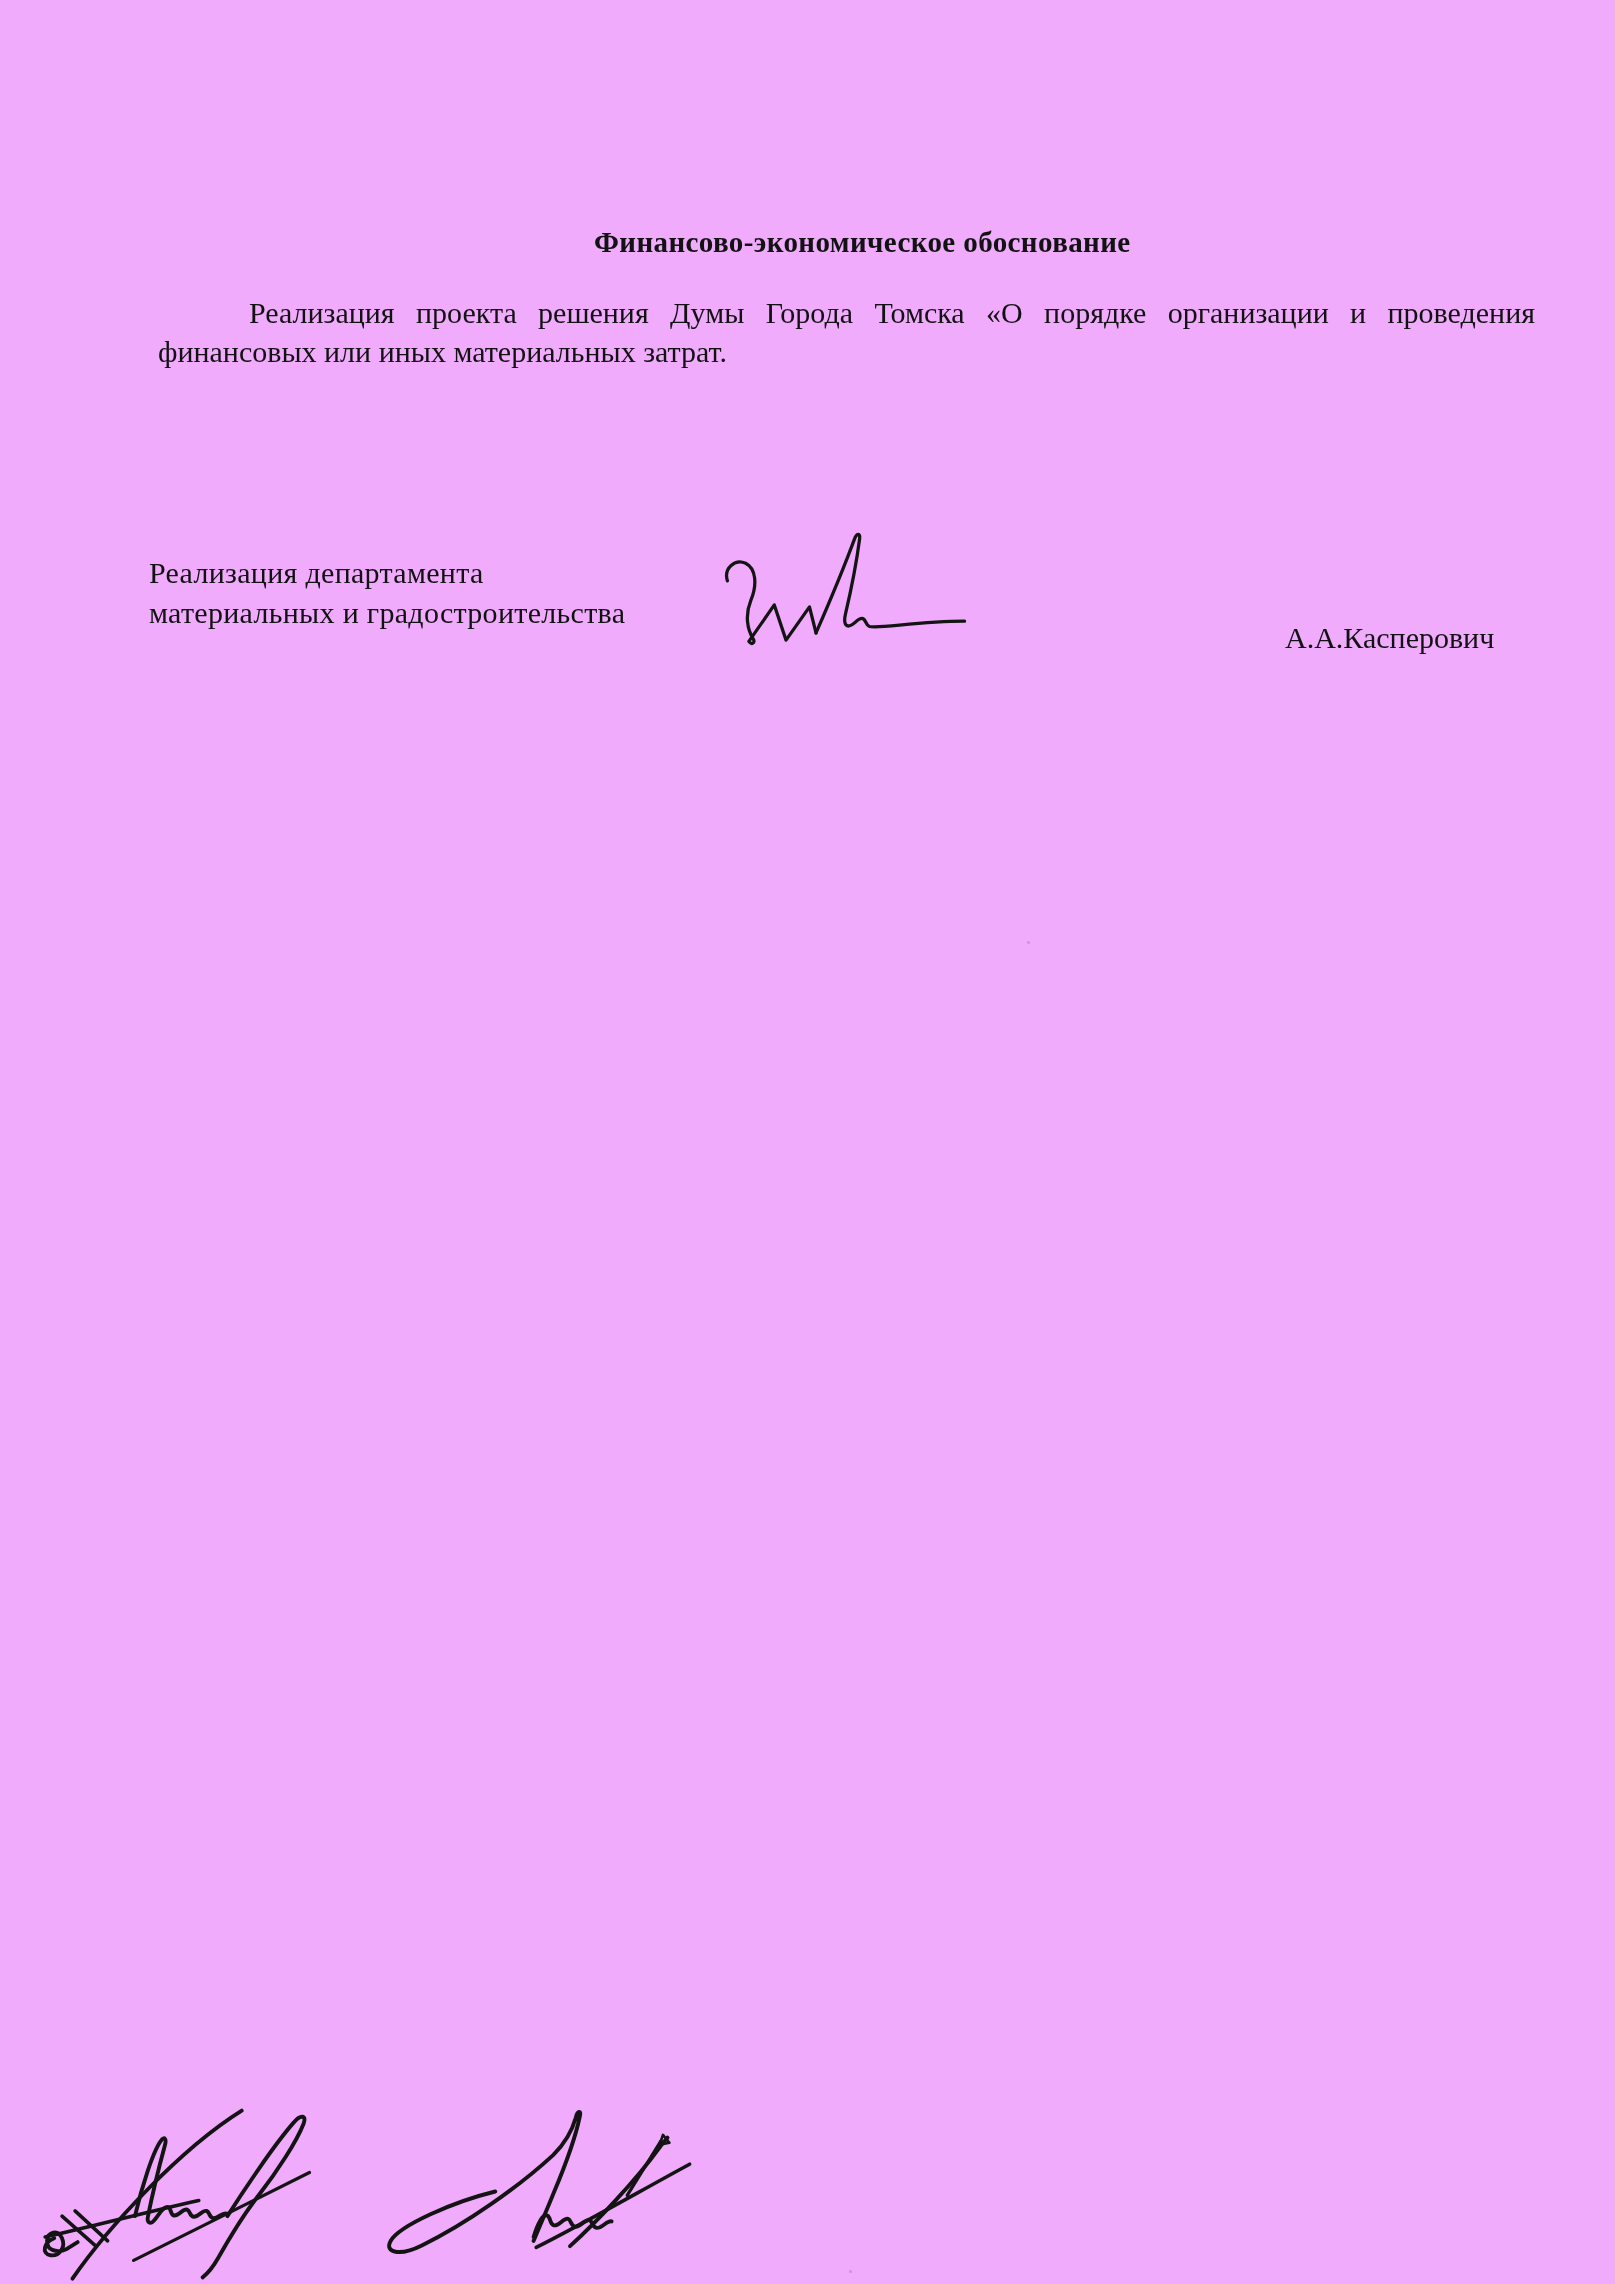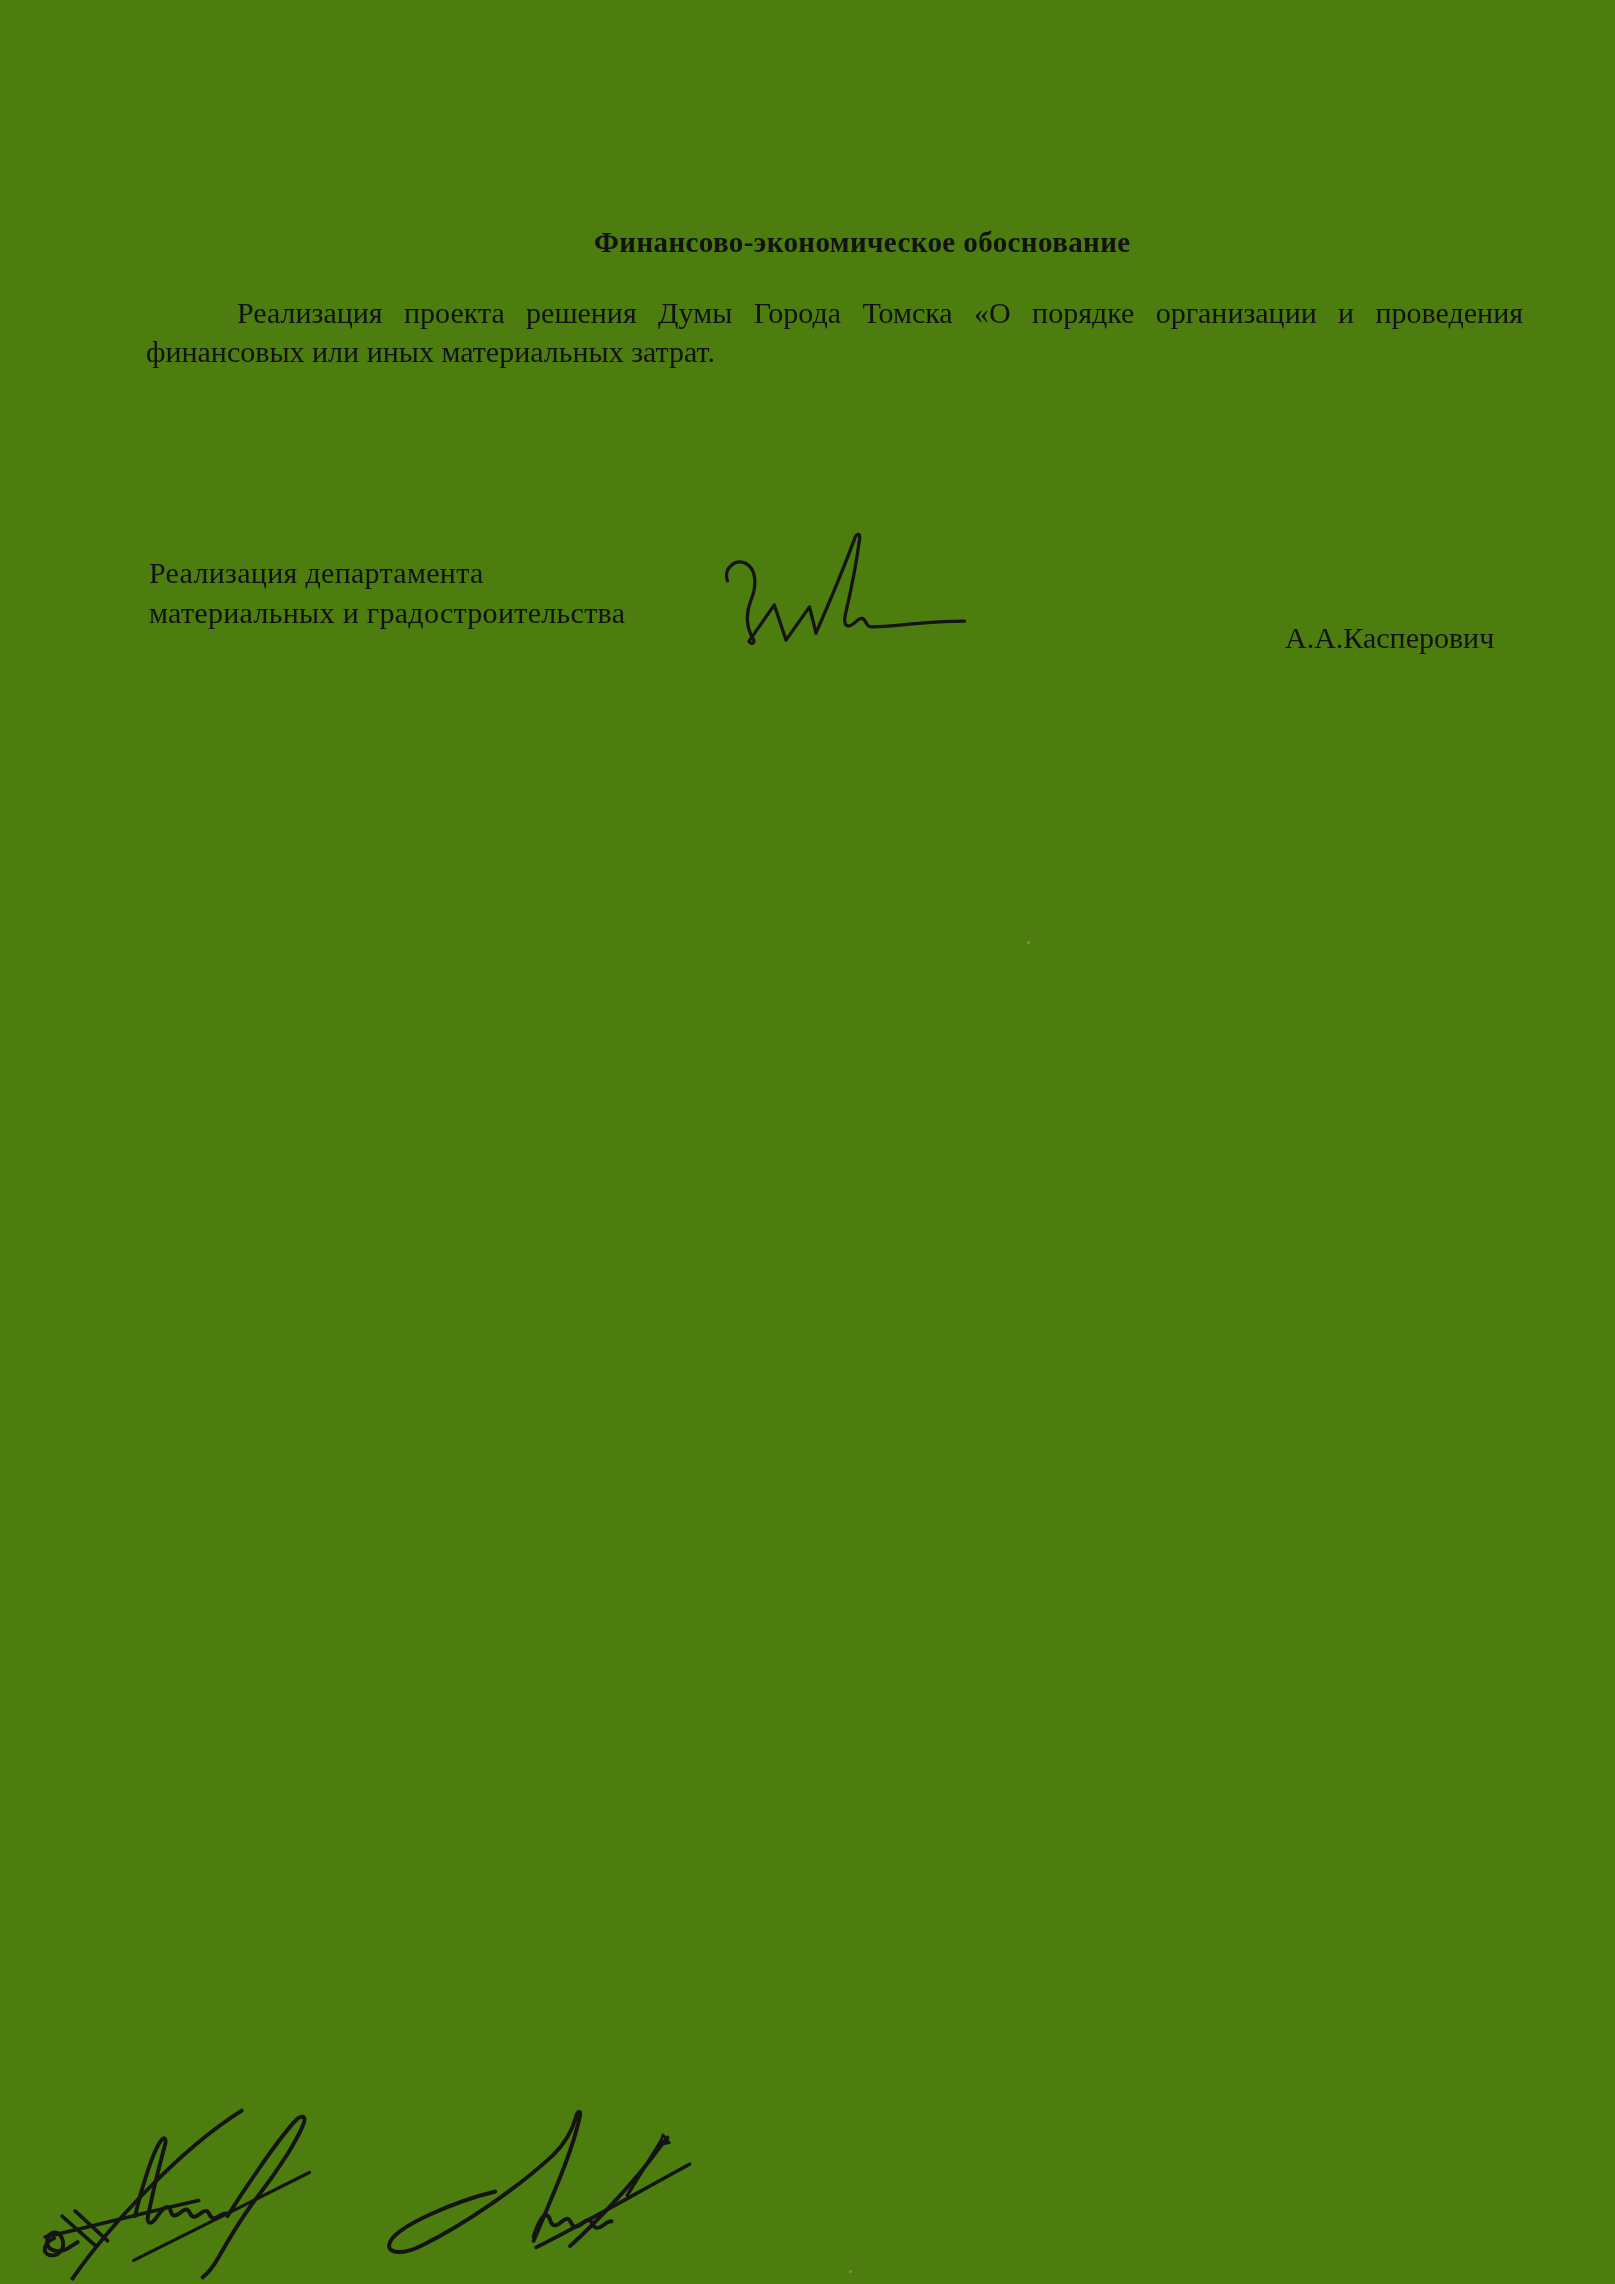--- a/index.html
+++ b/index.html
@@ -4,37 +4,37 @@
 <style>
   html, body {
     margin: 0;
     padding: 0;
     background: #ffffff;
   }
   .page {
     position: relative;
     width: 1616px;
     height: 2284px;
-    background: #4d7c0f;
+    background: #f0abfc;
     font-family: "Liberation Serif", "DejaVu Serif", serif;
     color: #121212;
     overflow: hidden;
   }
   .doc-title {
     position: absolute;
     left: 594px;
     top: 226px;
     font-size: 29px;
     font-weight: bold;
     letter-spacing: 0.4px;
     white-space: nowrap;
   }
   .paragraph {
     position: absolute;
-    left: 146px;
+    left: 158px;
     top: 293px;
     width: 1377px;
     font-size: 30px;
     line-height: 39px;
   }
   .paragraph .pline {
     text-align: justify;
     text-align-last: justify;
     white-space: nowrap;
   }

